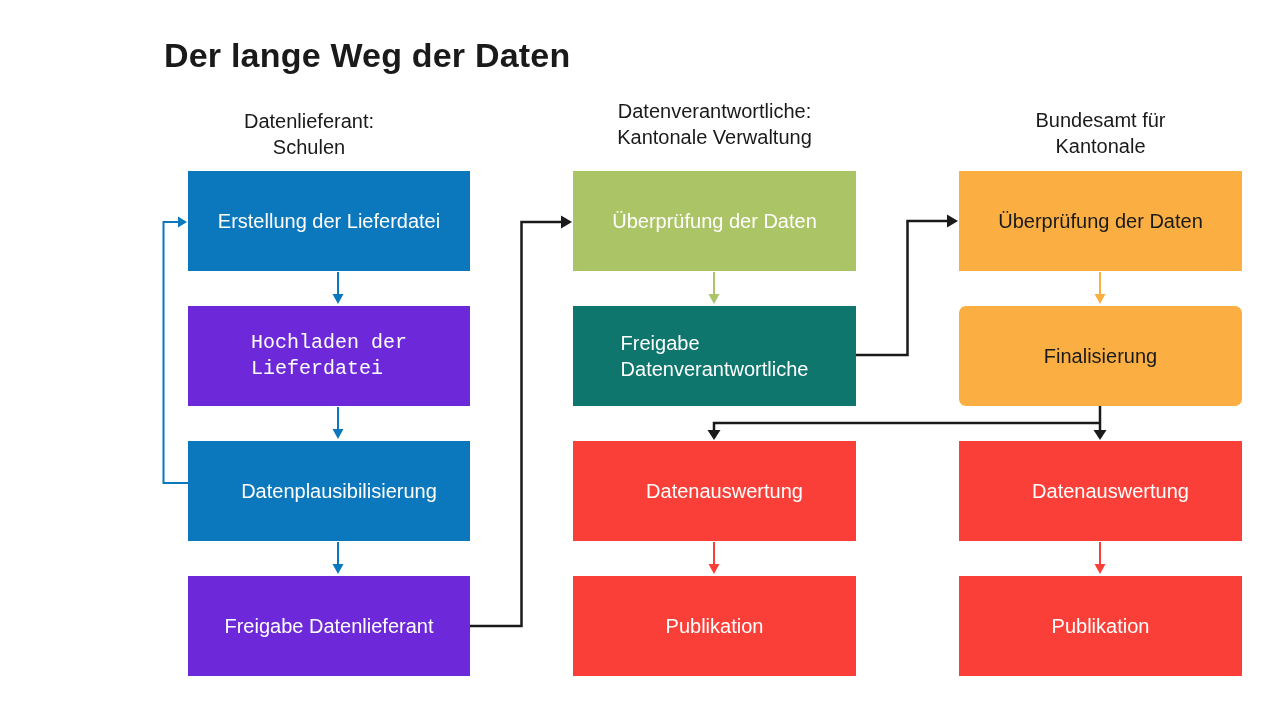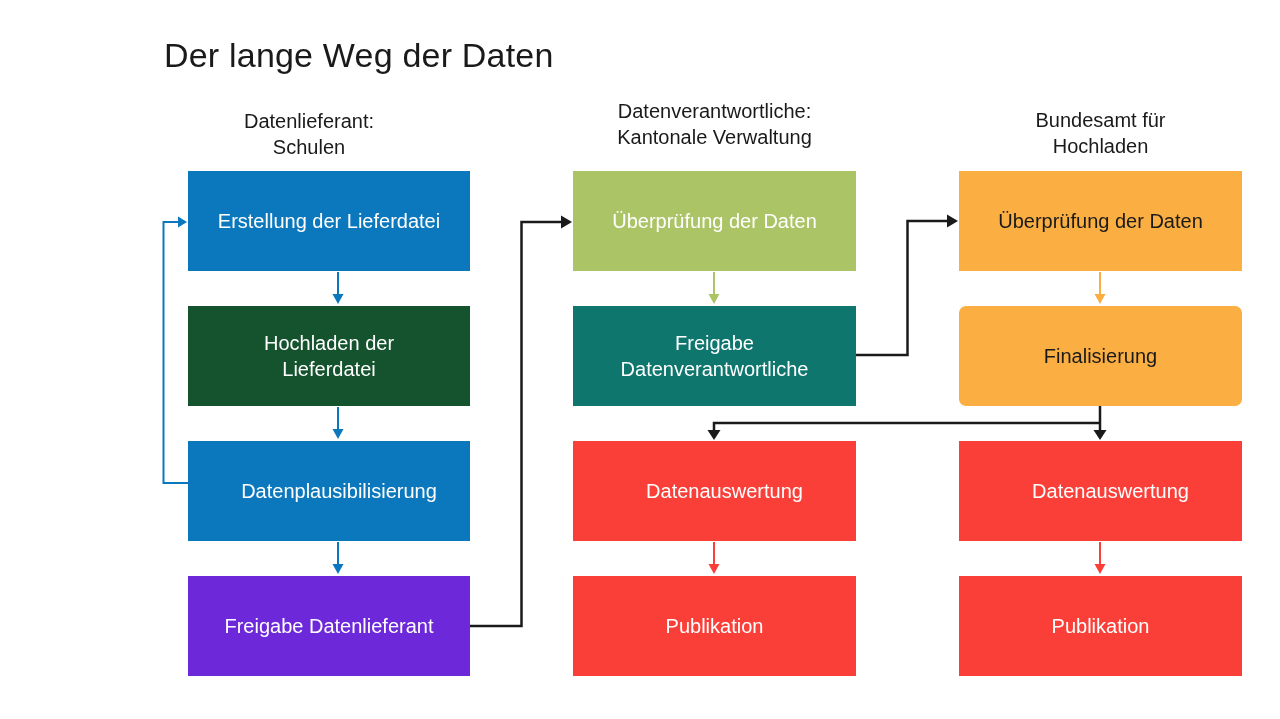--- a/index.html
+++ b/index.html
@@ -7,39 +7,38 @@
     width: 1280px; height: 719px;
     background: #ffffff;
     font-family: "Liberation Sans", sans-serif;
     overflow: hidden;
     position: relative;
   }
   .canvas { position: absolute; inset: 0; width: 1280px; height: 719px; }
 
   .slide-title {
     position: absolute; left: 164px; top: 36px;
-    font-size: 34px; font-weight: 400; color: #1a1a1a;
+    font-size: 34px; font-weight: 700; color: #1a1a1a;
     letter-spacing: 0.2px; margin: 0; white-space: nowrap;
   }
 
   .col-header {
     position: absolute;
     font-size: 20px; color: #1a1a1a;
     text-align: center; line-height: 1.3;
     white-space: pre-line;
   }
   .hdr1 { left: 174px; top: 108px; width: 270px; }
   .hdr2 { left: 573px; top:  98px; width: 283px; }
   .hdr3 { left: 959px; top: 107px; width: 283px; }
 
   .box {
     position: absolute;
     height: 100px;
     display: flex; align-items: center; justify-content: center;
-    text-align: center;
     font-size: 20px; line-height: 1.3;
     color: #ffffff;
     white-space: pre-line;
     padding: 0 4px; box-sizing: border-box;
   }
   .box.dark { color: #1a1a1a; }
 
   .c1 { left: 188px; width: 282px; }
   .c2 { left: 573px; width: 283px; }
   .c3 { left: 959px; width: 283px; }
@@ -60,24 +59,24 @@
 
 <div class="canvas">
 
   <h1 class="slide-title">Der lange Weg der Daten</h1>
 
   <div class="col-header hdr2">Datenverantwortliche:
 Kantonale Verwaltung</div>
   <div class="col-header hdr1">Datenlieferant:
 Schulen</div>
   <div class="col-header hdr3">Bundesamt für
-Hochladen</div>
+Kantonale</div>
 
   <div class="box c1 r1" style="background-color: rgb(11, 120, 189);">Erstellung der Lieferdatei</div>
-  <div class="box c1 r2" style="background-color: #14532d;">Hochladen der
+  <div class="box c1 r2" style="background-color: #6d28d9; font-family: Liberation Mono, monospace;">Hochladen der
 Lieferdatei</div>
   <div class="box c1 r3" style="background-color: rgb(11, 120, 189);">Datenplausibilisierung</div>
   <div class="box c1 r4" style="background-color: #6d28d9;">Freigabe Datenlieferant</div>
 
   <div class="box c2 r1" style="background-color: rgb(171, 196, 102);">Überprüfung der Daten</div>
   <div class="box c2 r2" style="background-color: #0f766e;">Freigabe
 Datenverantwortliche</div>
   <div class="box c2 r3" style="background-color: rgb(250, 63, 56);">Datenauswertung</div>
   <div class="box c2 r4" style="background-color: rgb(250, 63, 56);">Publikation</div>
 

